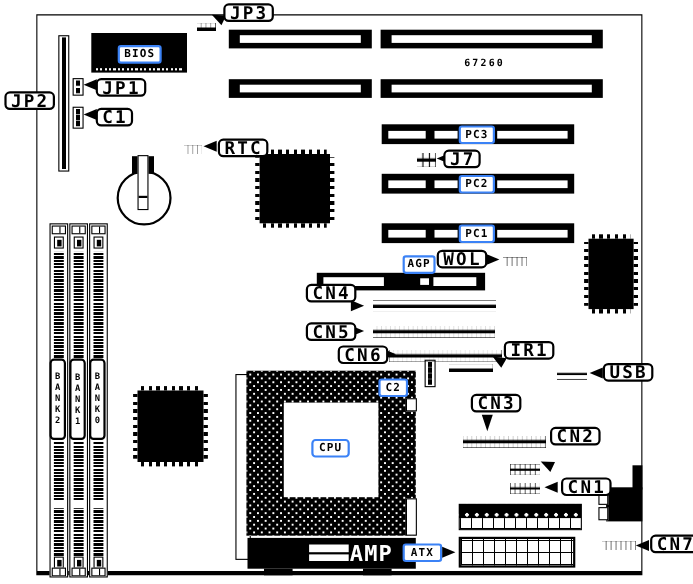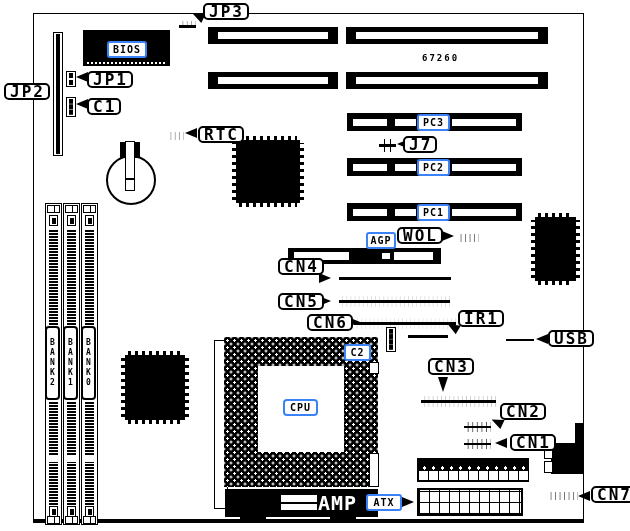--- a/index.html
+++ b/index.html
@@ -221,21 +221,21 @@
   </div>
   <div class="lb" style="left:283px;top:399px;width:35px;border-width:2px;border-radius:4px;">CPU</div>
 
   <div class="lb" style="left:344px;top:344px;width:27px;z-index:6;">C2</div>
   <div class="vstrip" style="left:386px;top:327px;width:10px;height:25px;"></div>
 
   <div class="co" style="left:428px;top:358px;">CN3</div>
   <div class="tr d" style="left:438px;top:377px;"></div>
   <div class="hdr" style="left:419px;top:394px;width:79px;height:15px;"></div>
 
-  <div class="co" style="left:500px;top:403px;">CN2</div>
+  <div class="co" style="left:500px;top:388px;">CN2</div>
   <div class="tr l" style="left:491px;top:417px;transform:rotate(25deg);"></div>
   <div class="hdr" style="left:462px;top:420px;width:31px;height:14px;"></div>
 
   <div class="hdr" style="left:462px;top:437px;width:31px;height:14px;"></div>
   <div class="tr l" style="left:495px;top:438px;"></div>
   <div class="co" style="left:510px;top:434px;">CN1</div>
 
   <div class="abs" style="left:417px;top:458px;width:112px;height:23px;z-index:3;">
     <div class="xrow" style="position:absolute;left:0;top:0;width:112px;height:12px;"></div>
     <div class="ogrid" style="position:absolute;left:0;top:12px;width:110px;height:10px;border:1px solid #000;background-size:auto;"></div>

